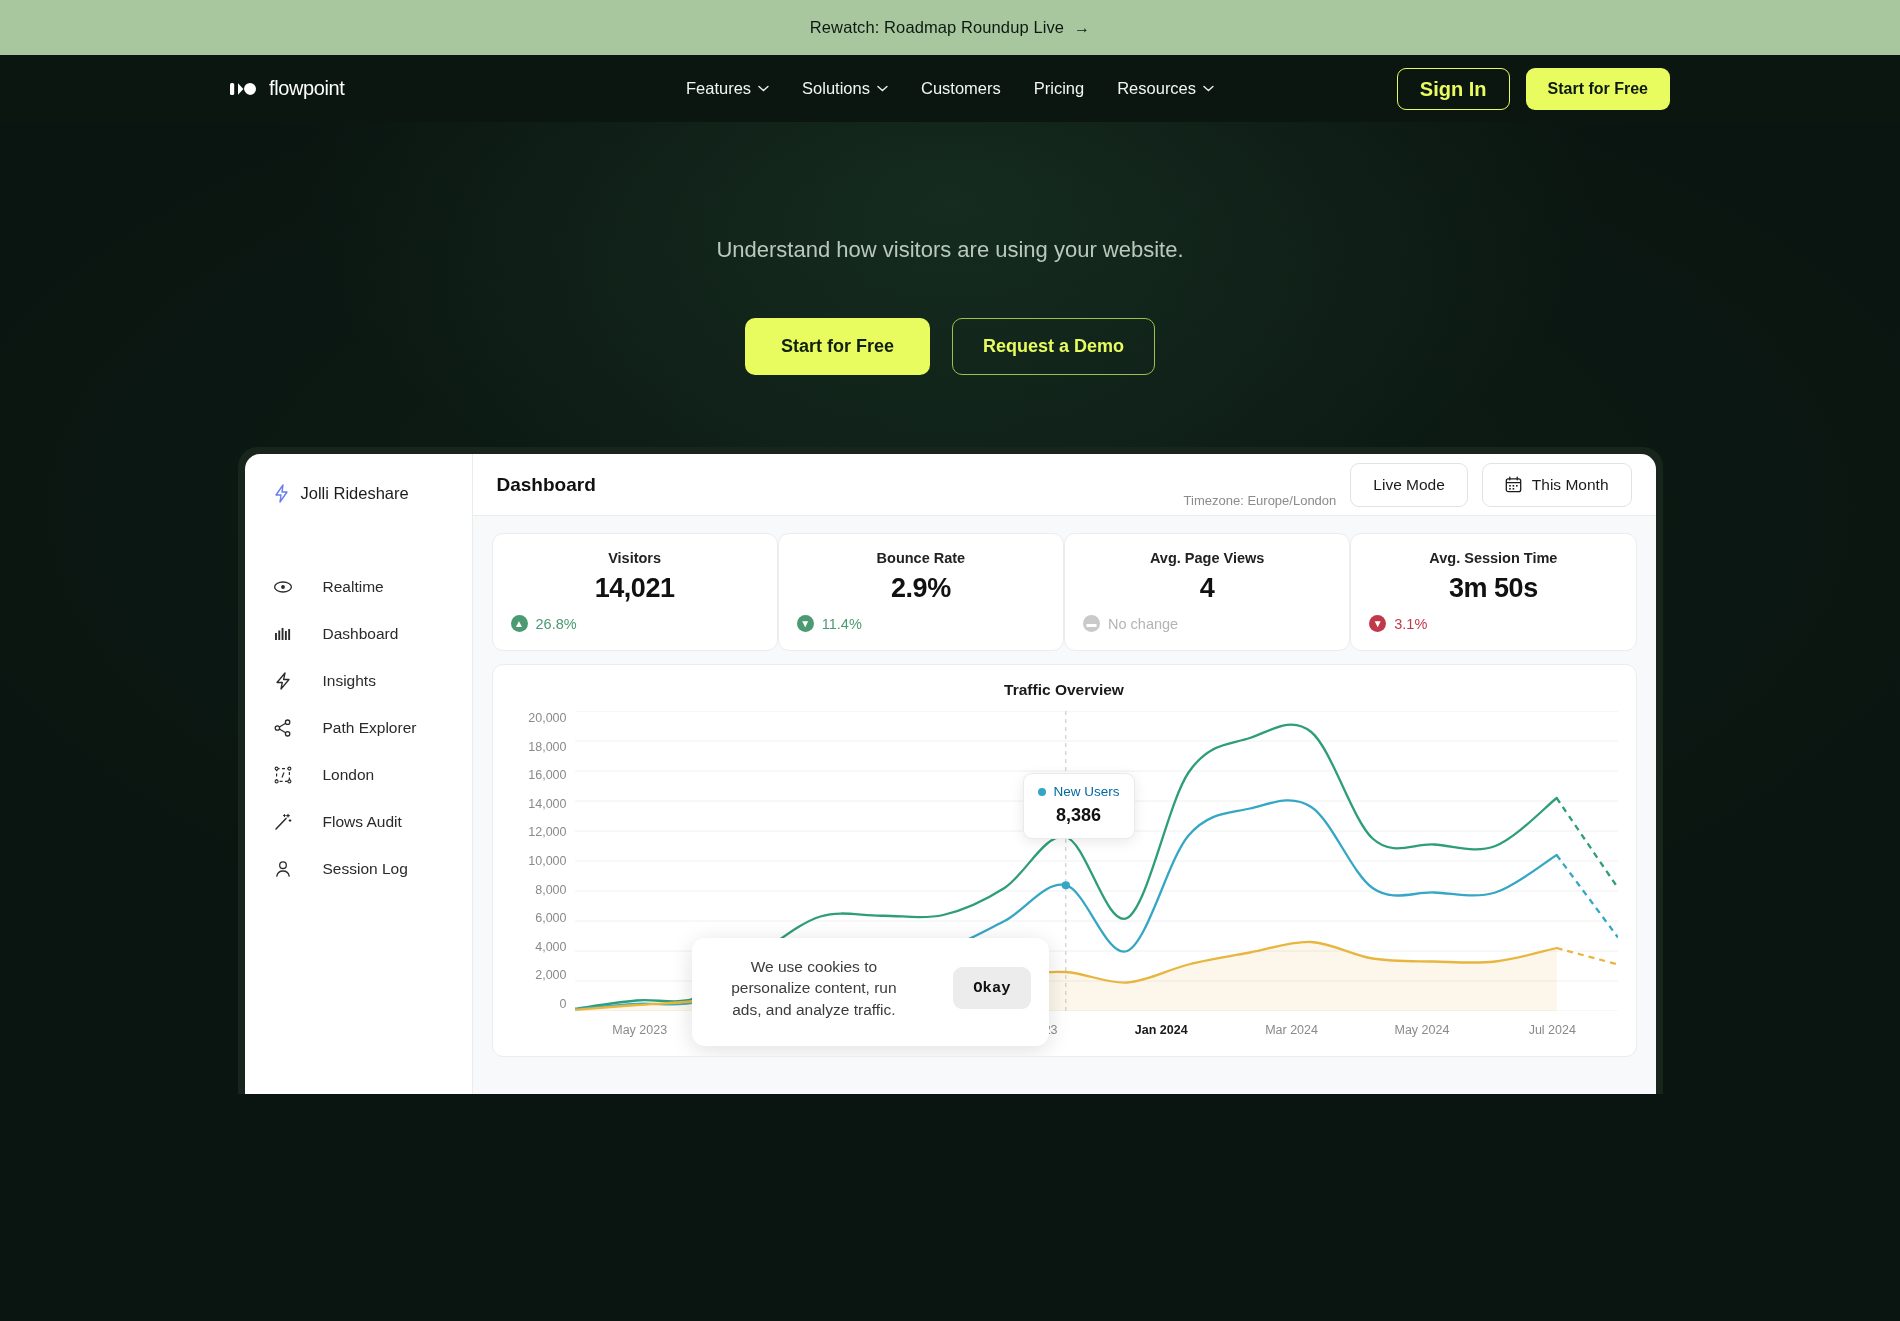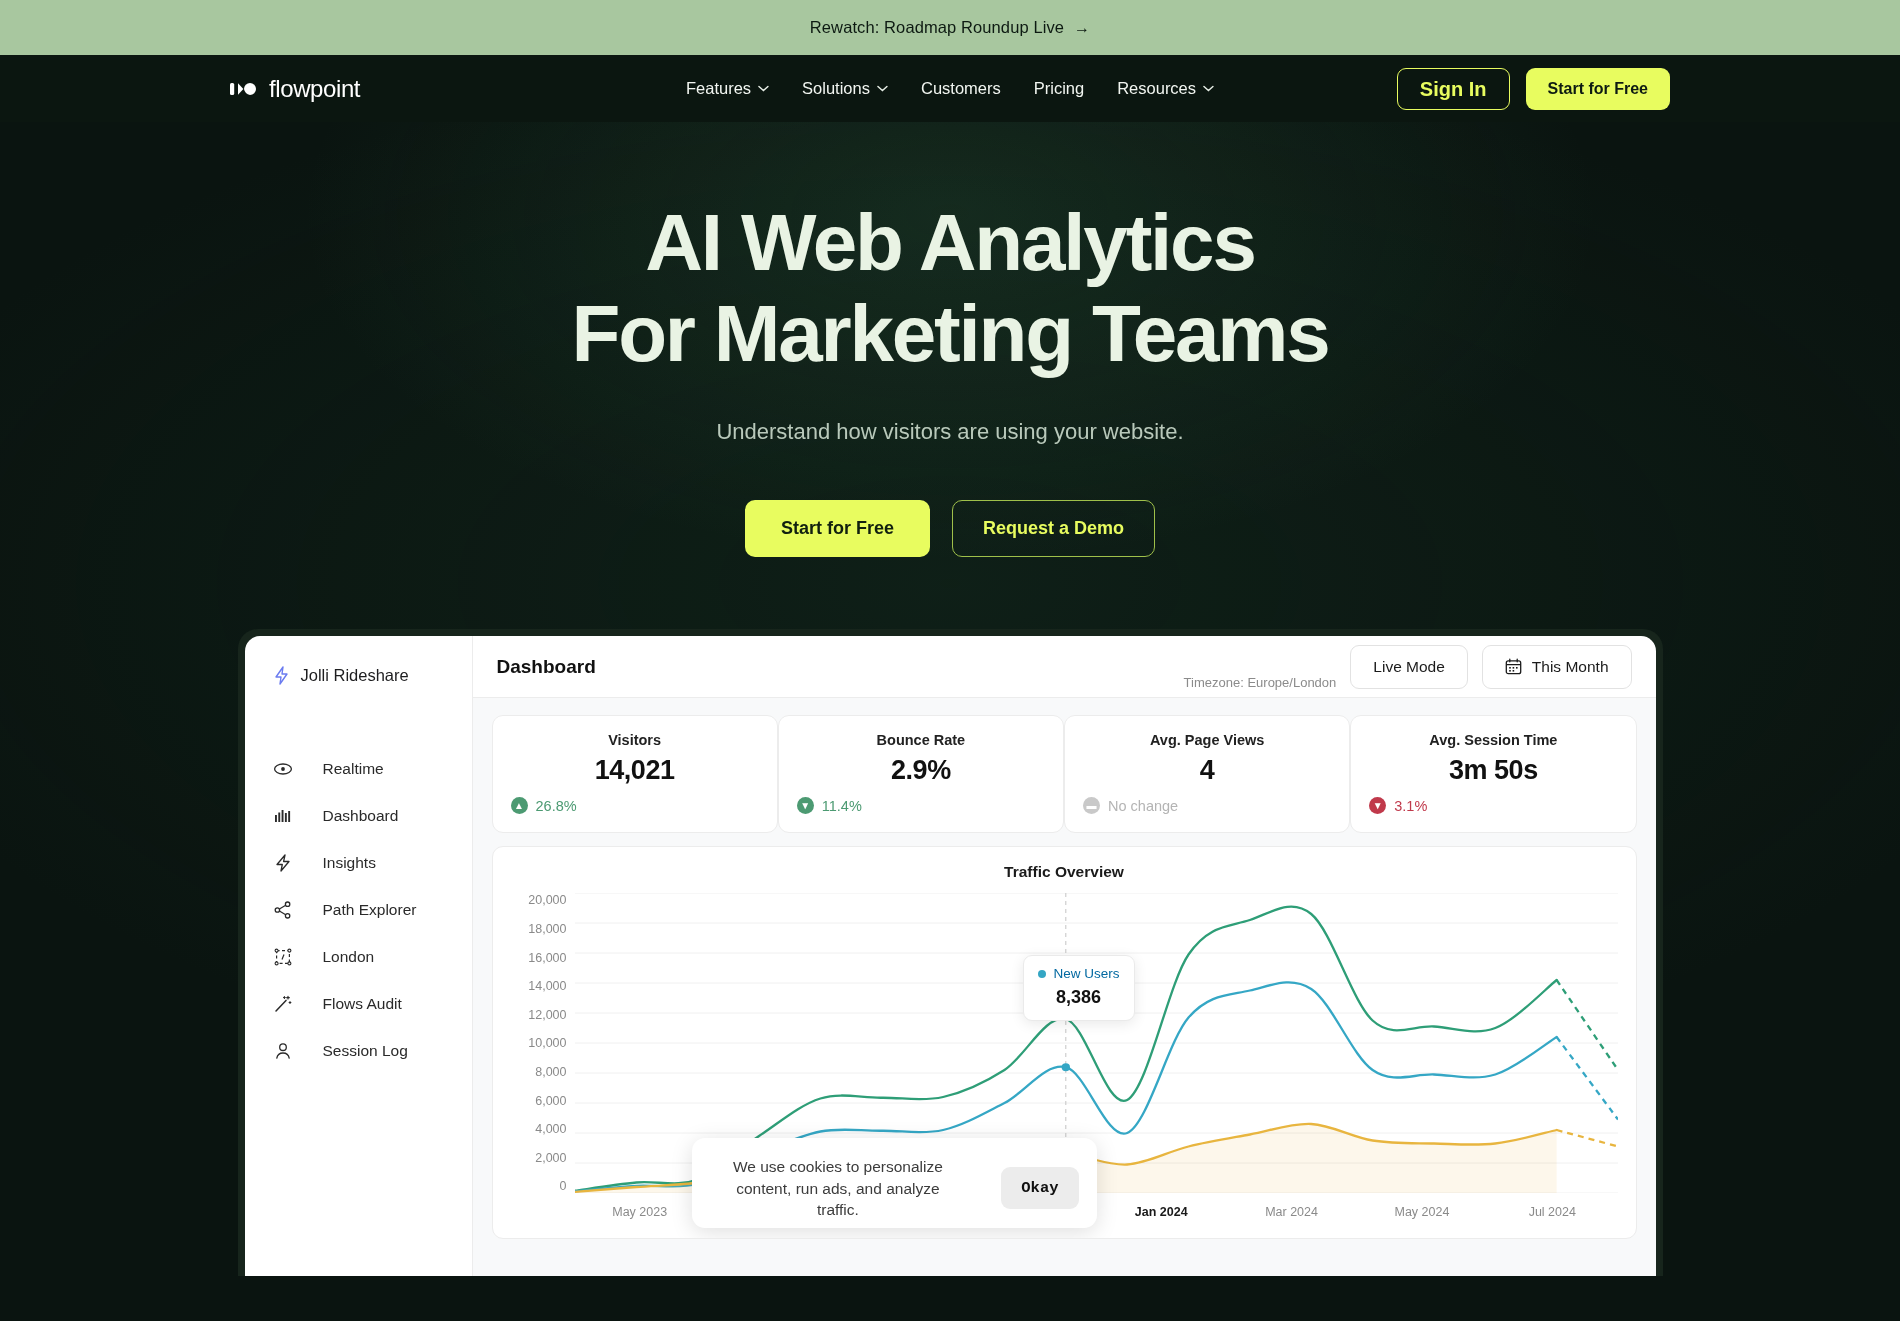--- a/index.html
+++ b/index.html
@@ -23,21 +23,21 @@
   
   .nav {
     height:67px; width:100%;
     background:#0b1610;
     display:flex; align-items:center;
     padding:0 230px;
     position:relative;
   }
   .logo { display:flex; align-items:center; gap:9px; cursor:pointer; }
   .logo-mark { display:block; }
-  .logo-text { font-size:24px; font-weight:400; color:#fff; letter-spacing:-.4px; }
+  .logo-text { font-size:20px; font-weight:400; color:#fff; letter-spacing:-.4px; }
 
   .nav-links {
     position:absolute; left:50%; transform:translateX(-50%);
     display:flex; align-items:center; gap:33px;
   }
   .nav-link {
     display:flex; align-items:center; gap:7px;
     font-size:16.5px; color:#f2f6f1; cursor:pointer; white-space:nowrap;
   }
   .chev { display:block; }
@@ -165,23 +165,23 @@
   .tooltip {
     position:absolute; left:512px; top:62px; background:#fff;
     border:1px solid #eaeaea; border-radius:9px; padding:10px 14px 12px;
     box-shadow:0 3px 14px rgba(0,0,0,.09); z-index:5;
   }
   .tt-head { display:flex; align-items:center; gap:8px; font-size:13.5px; color:#0369a1;text-align:center; }
   .tt-dot { width:8px; height:8px; border-radius:50%; background:#34a6c4; }
   .tt-val { font-size:18px; font-weight:700; color:#111; margin-top:6px; }
 
   .cookie {
-    position:absolute; left:199px; bottom:10px; width:405px;
+    position:absolute; left:199px; bottom:10px; width:357px;
     background:#fff; border-radius:13px; box-shadow:0 4px 22px rgba(0,0,0,.13);
-    padding:18px 18px 8px 24px; display:flex; align-items:center; gap:14px; z-index:6;
+    padding:18px 18px 26px 24px; display:flex; align-items:center; gap:14px; z-index:6;
   }
   .cookie-text { font-size:15.5px; line-height:1.38; color:#3c3c3c; flex:1; }
   .cookie-btn {
     background:#ececec; border:none; border-radius:9px; height:42px;
     padding:0 20px; font-size:15.5px; font-weight:700; color:#111;
     font-family:Liberation Mono, monospace; cursor:pointer; flex:none;margin-left:27px;
   }
 </style>
 </head>
 <body>
@@ -228,24 +228,20 @@
     </div>
   </div>
 
   <div class="nav-right">
     <button class="btn-signin">Sign In</button>
     <button class="btn-start-nav">Start for Free</button>
   </div>
 </nav>
 
 <section class="hero">
-  <h1>
-    <div>AI Web Analytics</div>
-    <div>For Marketing Teams</div>
-  </h1>
   <p class="hero-sub">Understand how visitors are using your website.</p>
   <div class="hero-ctas">
     <button class="btn-start-hero">Start for Free</button>
     <button class="btn-demo">Request a Demo</button>
   </div>
 
   <div class="dash-wrap">
     <div class="dash">
 
       <aside class="dash-side">

